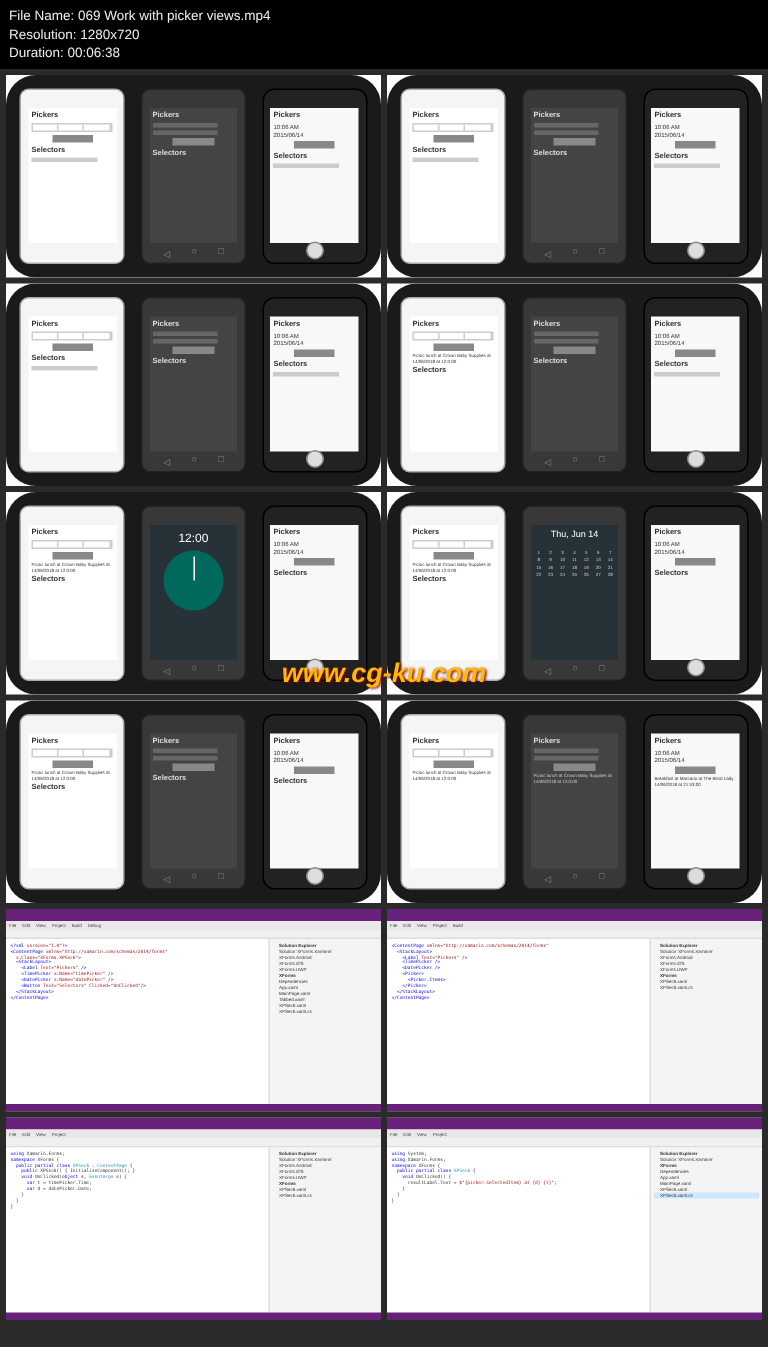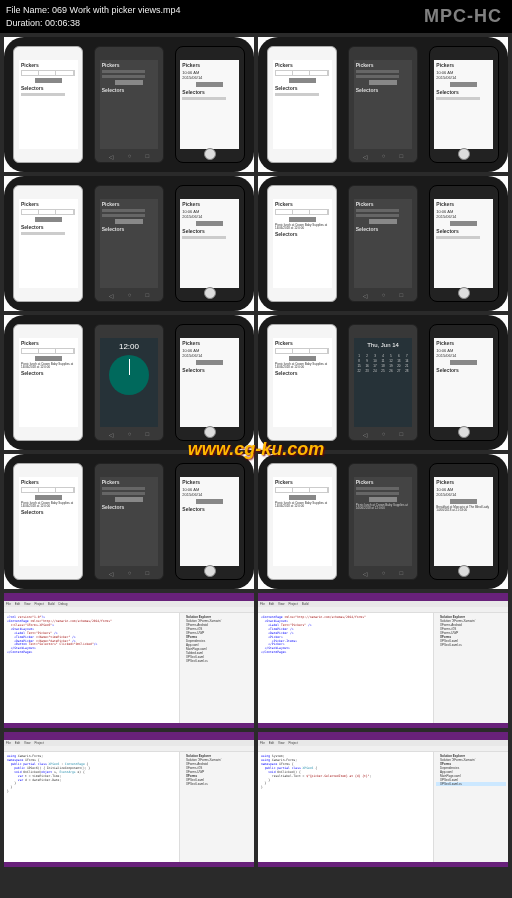--- a/index.html
+++ b/index.html
@@ -221,23 +221,23 @@
       height: 898px;
     }
   </style>
 </head>
 <body>
 
 <div class="page-col">
   <div class="header-bar">
     <div class="info-block">
       <div class="info-line"><span>File Name:</span> <span>069 Work with picker views.mp4</span></div>
+      <div class="info-line"><span>Resolution:</span> <span>1280x720</span></div>
       <div class="info-line"><span>Duration:</span> <span>00:06:38</span></div>
     </div>
-    <div class="logo-text">MPC-HC</div>
   </div>
 
   <div class="grid-wrap">
 
     <div class="thumb">
       <div class="thumb-inner">
         <div class="phones-row">
           <div class="phone light">
             <div class="phone-screen">
               <div class="ps-title">Pickers</div>

